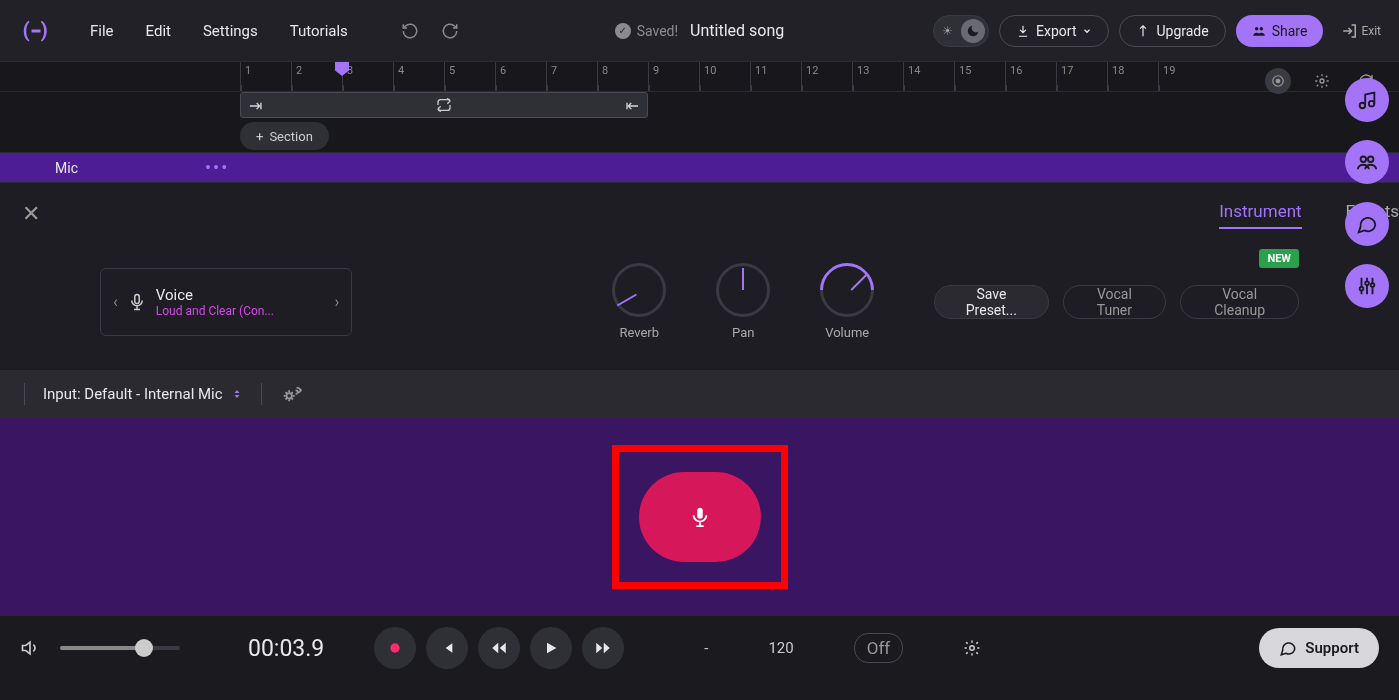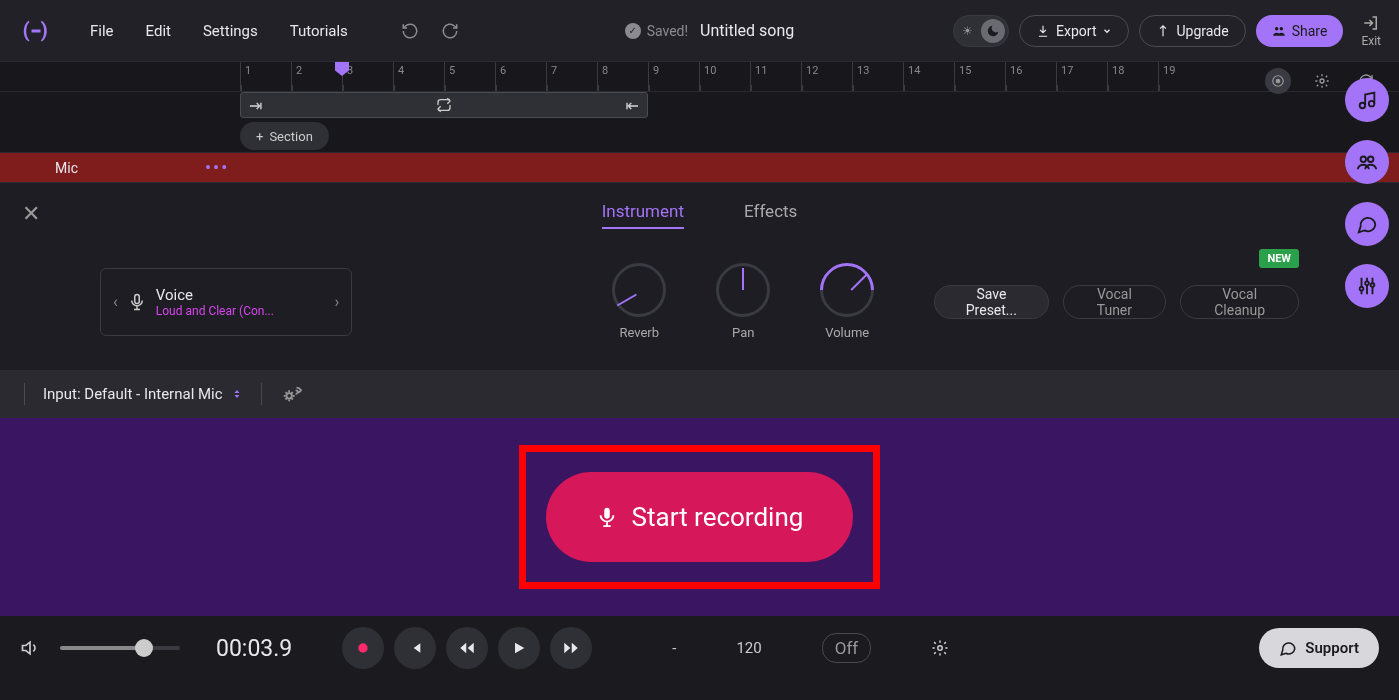--- a/index.html
+++ b/index.html
@@ -14,45 +14,45 @@
 .header-center { flex: 1; display: flex; align-items: center; justify-content: center; gap: 12px; }
 .saved-pill { display: flex; align-items: center; gap: 6px; color: #8a8a90; font-size: 14px; }
 .saved-pill .check { width: 16px; height: 16px; background: #8a8a90; border-radius: 50%; display: flex; align-items: center; justify-content: center; color: #212127; font-size: 10px; }
 .song-title { color: #e8e8ec; font-size: 16px; }
 .header-right { display: flex; align-items: center; gap: 10px; }
 .theme-toggle { display: flex; align-items: center; background: #2f2f36; border-radius: 18px; padding: 3px; height: 32px; width: 56px; position: relative; border: 1px solid #3a3a42; }
 .theme-toggle .sun { position: absolute; left: 8px; font-size: 12px; color: #999; }
 .theme-toggle .moon-knob { width: 24px; height: 24px; background: #6a6a72; border-radius: 50%; position: absolute; right: 3px; display: flex; align-items: center; justify-content: center; }
 .pill-btn { height: 32px; padding: 0 16px; border: 1px solid #4a4a52; background: transparent; color: #e8e8ec; border-radius: 18px; display: flex; align-items: center; gap: 6px; font-size: 14px; cursor: pointer; }
 .share-btn { background: #a374f7; border: none; color: #1a1a1f; font-weight: 400; }
-.exit-btn { display: flex; flex-direction: column; align-items: center; gap: 2px; color: #aaa; font-size: 12px; cursor: pointer; margin-left: 8px; }
+.exit-btn { display: flex; flex-direction: row; align-items: center; gap: 2px; color: #aaa; font-size: 12px; cursor: pointer; margin-left: 8px; }
 
 
 .timeline-area { background: #17171c; position: relative; }
 .ruler { height: 30px; display: flex; position: relative; padding-left: 240px; border-bottom: 1px solid #2a2a30; }
 .ruler-cell { flex: 0 0 51px; border-left: 1px solid #3a3a42; color: #888; font-size: 11px; padding-left: 4px; padding-top: 2px; position: relative; }
 .playhead { position: absolute; top: 0; left: 335px; width: 14px; height: 14px; background: #a374f7; clip-path: polygon(0 0, 100% 0, 100% 60%, 50% 100%, 0 60%); z-index: 5; }
 .ruler-cell::after { content: ''; position: absolute; bottom: 0; left: 0; width: 1px; height: 6px; background: #3a3a42; }
 .section-row { height: 30px; padding-left: 240px; position: relative; }
 .loop-bar { position: absolute; left: 240px; width: 408px; height: 26px; background: #2f2f36; border: 1px solid #4a4a52; border-radius: 3px; display: flex; align-items: center; justify-content: space-between; padding: 0 8px; }
 .loop-bar .loop-center { color: #ccc; }
 .section-add-row { height: 30px; padding-left: 240px; position: relative; }
 .add-section { position: absolute; left: 240px; top: 0; height: 28px; padding: 0 16px; background: #2f2f36; border-radius: 14px; display: flex; align-items: center; gap: 6px; font-size: 13px; color: #ccc; cursor: pointer; }
 .timeline-tools { position: absolute; right: 20px; top: 6px; display: flex; gap: 18px; align-items: center; color: #999; }
 .tl-tool { width: 26px; height: 26px; display: flex; align-items: center; justify-content: center; cursor: pointer; border-radius: 50%; }
 .tl-tool.home { background: #3a3a42; }
 
-.track-row { height: 30px; display: flex; align-items: center; padding-left: 55px; border-top: 1px solid #2a2a30; background: #7f1d1d; }
+.track-row { height: 30px; display: flex; align-items: center; padding-left: 55px; border-top: 1px solid #2a2a30; background: #4c1d95; }
 .track-name { color: #e8e8ec; font-size: 14px; flex: 0 0 150px; }
 .track-menu { color: #a374f7; font-size: 18px; cursor: pointer; letter-spacing: 2px; }
 
 
 .editor { background: #1d1d23; border-top: 1px solid #2a2a30; position: relative; }
 .editor-close { position: absolute; top: 18px; left: 22px; color: #999; font-size: 22px; cursor: pointer; }
-.editor-tabs { display: flex; justify-content: center; gap: 60px; padding: 18px 0 14px; }
+.editor-tabs { display: flex; justify-content: flex-end; gap: 44px; padding: 18px 0 14px; }
 .editor-tab { color: #aaa; font-size: 17px; padding-bottom: 6px; cursor: pointer; }
 .editor-tab.active { color: #a374f7; border-bottom: 2px solid #a374f7; }
 .editor-body { display: flex; align-items: center; padding: 20px 100px 30px; gap: 30px; }
 .preset-card { width: 260px; height: 68px; border: 1px solid #3a3a42; border-radius: 6px; display: flex; align-items: center; padding: 0 12px; gap: 10px; cursor: pointer; }
 .preset-card .nav { color: #888; font-size: 16px; }
 .preset-card .mic-i { color: #ccc; }
 .preset-info { flex: 1; overflow: hidden; }
 .preset-title { color: #e8e8ec; font-size: 15px; }
 .preset-sub { color: #d946ef; font-size: 12px; white-space: nowrap; overflow: hidden; text-overflow: ellipsis; }
 .knobs { display: flex; gap: 50px; margin-left: 230px; }
@@ -79,21 +79,21 @@
 .highlight-box { border: 7px solid #ff0000; padding: 20px 20px; }
 .record-btn { height: 90px; padding: 0 50px; background: #d6175a; border: none; border-radius: 48px; color: #fff; font-size: 26px; display: flex; align-items: center; gap: 14px; cursor: pointer; }
 .record-btn .mic { font-size: 22px; }
 
 
 .transport { height: 64px; background: #1a1a1f; display: flex; align-items: center; padding: 0 20px; gap: 20px; }
 .vol-icon { color: #ccc; }
 .vol-slider { width: 120px; height: 4px; background: #3a3a42; position: relative; border-radius: 2px; }
 .vol-slider .fill { width: 70%; height: 100%; background: #888; border-radius: 2px; }
 .vol-slider .thumb { position: absolute; top: -7px; left: 70%; width: 18px; height: 18px; background: #ccc; border-radius: 50%; margin-left: -9px; }
-.time-display { color: #e8e8ec; font-size: 23px; font-variant-numeric: tabular-nums; margin-left: 16px; }
+.time-display { color: #e8e8ec; font-size: 23px; font-variant-numeric: tabular-nums; margin-left: 48px; }
 .transport-btns { display: flex; gap: 10px; margin-left: 30px; }
 .t-btn { width: 42px; height: 42px; background: #2f2f36; border-radius: 50%; display: flex; align-items: center; justify-content: center; color: #e8e8ec; cursor: pointer; }
 .t-btn.rec-dot { color: #ff2a6d; }
 .transport-mid { display: flex; align-items: center; gap: 60px; margin-left: 60px; color: #ccc; font-size: 15px; }
 .metro-off { border: 1px solid #4a4a52; border-radius: 14px; padding: 4px 12px; font-size: 17px; color: #999; }
 .support-btn { margin-left: auto; background: #d8d8dc; color: #1a1a1f; height: 40px; padding: 0 20px; border-radius: 20px; display: flex; align-items: center; gap: 8px; font-size: 15px; font-weight: 600; cursor: pointer; }
 
 
 .side-rail { position: absolute; right: 10px; top: 78px; display: flex; flex-direction: column; gap: 18px; }
 .rail-btn { width: 44px; height: 44px; background: #a374f7; border-radius: 50%; display: flex; align-items: center; justify-content: center; color: #1a1a1f; cursor: pointer; }
@@ -304,21 +304,20 @@
 
 <div class="record-area">
   <div class="highlight-box">
     <button class="record-btn">
       <span class="mic">
           <svg width="22" height="26" viewBox="0 0 24 24" fill="currentColor">
             <rect x="9" y="2" width="6" height="12" rx="3"></rect>
             <path d="M5 10a7 7 0 0 0 14 0M12 17v5M8 22h8" fill="none" stroke="currentColor" stroke-width="2"></path>
           </svg>
         </span>
-      <span>Start recording</span>
     </button>
   </div>
 </div>
 
 <div class="transport">
   <span class="vol-icon">
       <svg width="20" height="20" viewBox="0 0 24 24" fill="none" stroke="currentColor" stroke-width="2">
         <path d="M3 9v6h4l5 4V5L7 9H3zM16 8a5 5 0 0 1 0 8"></path>
       </svg>
     </span>

